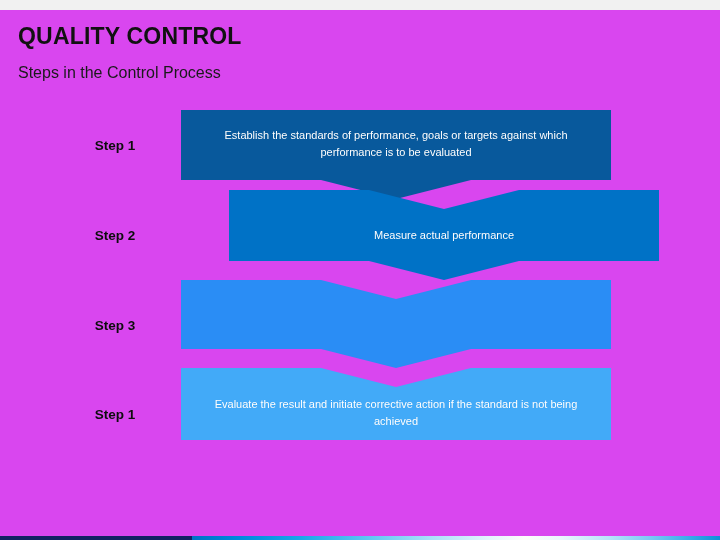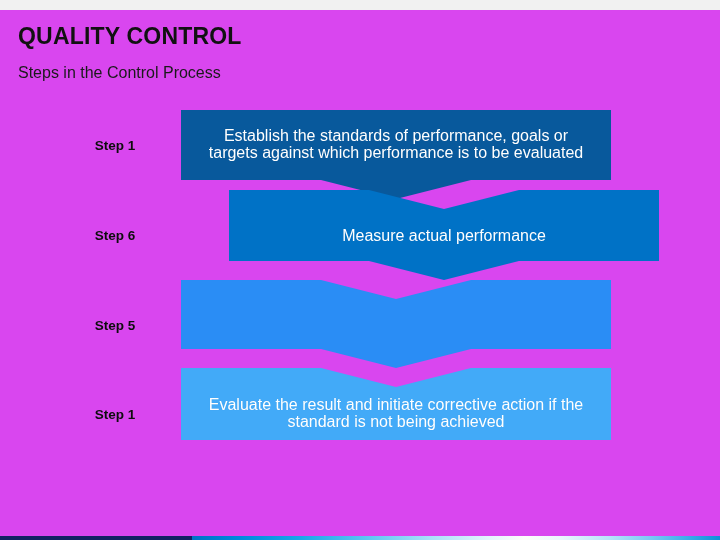--- a/index.html
+++ b/index.html
@@ -83,21 +83,21 @@
     display: block;
     width: 430px;
   }
 
   .band-text {
     position: absolute;
     left: 0;
     width: 430px;
     text-align: center;
     color: #ffffff;
-    font-size: 16px;
+    font-size: 11px;
     line-height: 17px;
     padding: 0 20px;
     box-sizing: border-box;
     text-shadow: 0 0 1px rgba(0,0,0,0.08);
   }
 
   
   #bottom-bar {
     position: absolute;
     left: 0;
@@ -148,31 +148,31 @@
       <div class="step-label" style="top:28px;">Step 1</div>
       <div class="band-wrap" style="top:0px;">
         <svg class="band-svg" viewBox="0 0 430 89" width="430" height="89" preserveAspectRatio="none">
           <polygon points="0,0 430,0 430,70 290,70 215,89 140,70 0,70" fill="#08599c"></polygon>
         </svg>
         <div class="band-text" style="top:17px;">Establish the standards of performance, goals or targets against which performance is to be evaluated</div>
       </div>
     </div>
 
     <div class="step-row" style="top:180px; height:90px;">
-      <div class="step-label" style="top:38px;">Step 6</div>
+      <div class="step-label" style="top:38px;">Step 2</div>
       <div class="band-wrap" style="top:0px;margin-left:48px;">
         <svg class="band-svg" viewBox="0 0 430 90" width="430" height="90" preserveAspectRatio="none">
           <polygon points="0,0 140,0 215,19 290,0 430,0 430,71 290,71 215,90 140,71 0,71" fill="#0072c6"></polygon>
         </svg>
         <div class="band-text" style="top:37px;">Measure actual performance</div>
       </div>
     </div>
 
     <div class="step-row" style="top:270px; height:90px;">
-      <div class="step-label" style="top:38px;">Step 5</div>
+      <div class="step-label" style="top:38px;">Step 3</div>
       <div class="band-wrap" style="top:0px;">
         <svg class="band-svg" viewBox="0 0 430 90" width="430" height="90" preserveAspectRatio="none">
           <polygon points="0,0 140,0 215,19 290,0 430,0 430,69 290,69 215,88 140,69 0,69" fill="#2a8df5"></polygon>
         </svg>
       </div>
     </div>
 
     <div class="step-row" style="top:358px; height:90px;">
       <div class="step-label" style="top:39px;">Step 1</div>
       <div class="band-wrap" style="top:0px;">

